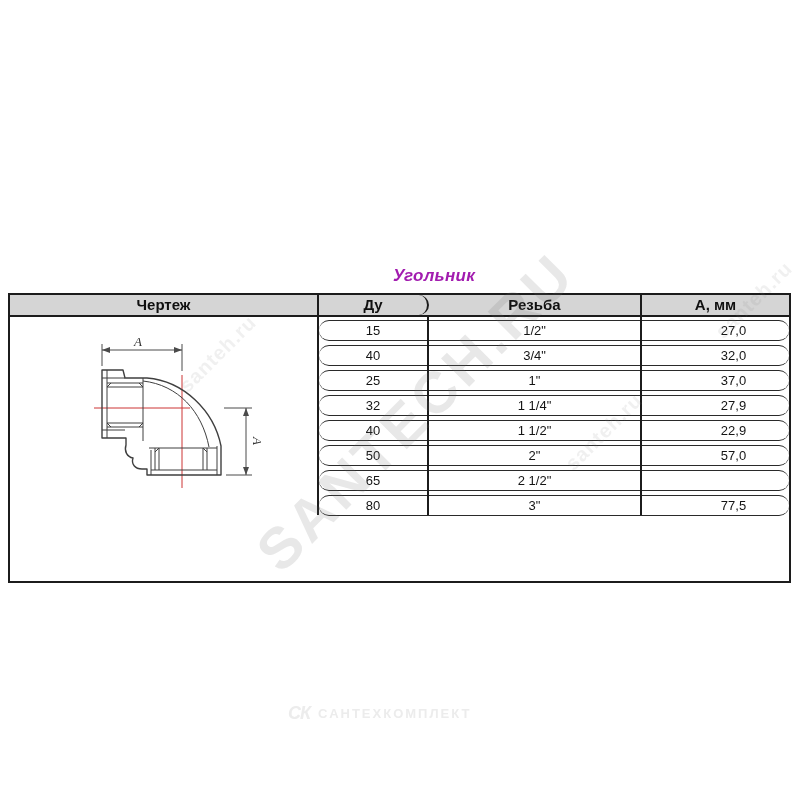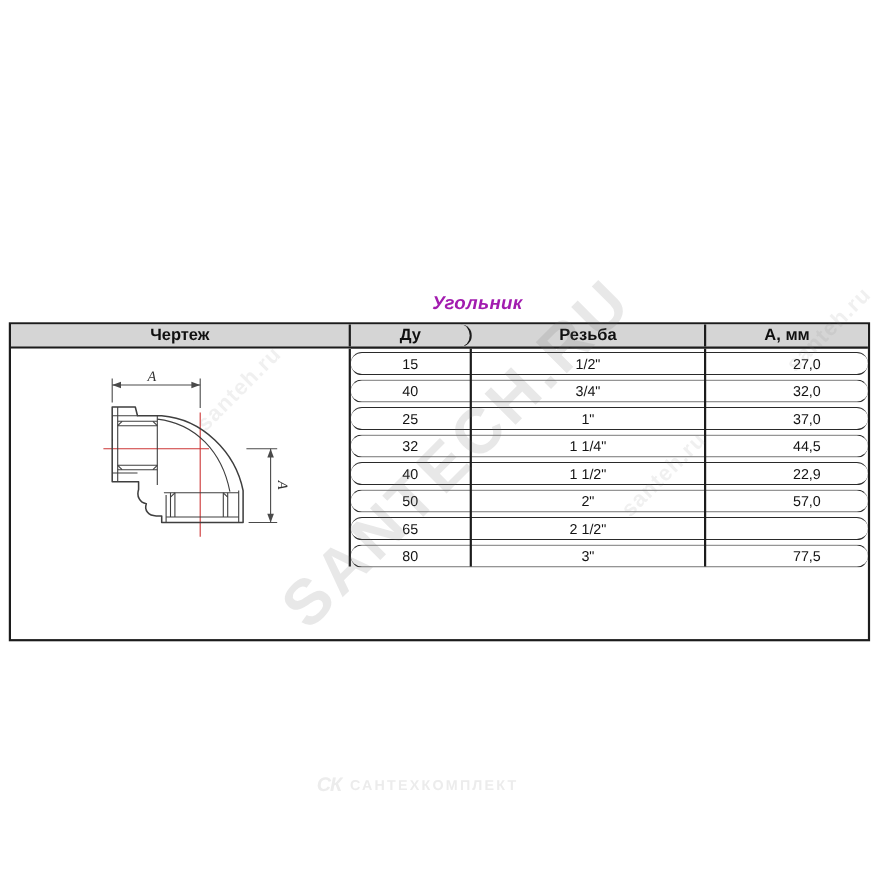--- a/index.html
+++ b/index.html
@@ -189,21 +189,21 @@
           <div class="t-cell c-a">32,0</div>
         </div>
           <div class="t-row">
           <div class="t-cell c-du">25</div>
           <div class="t-cell c-thread">1"</div>
           <div class="t-cell c-a">37,0</div>
         </div>
           <div class="t-row">
           <div class="t-cell c-du">32</div>
           <div class="t-cell c-thread">1 1/4"</div>
-          <div class="t-cell c-a">44,5</div>
+          <div class="t-cell c-a">27,9</div>
         </div>
           <div class="t-row">
           <div class="t-cell c-du">40</div>
           <div class="t-cell c-thread">1 1/2"</div>
           <div class="t-cell c-a">22,9</div>
         </div>
           <div class="t-row">
           <div class="t-cell c-du">50</div>
           <div class="t-cell c-thread">2"</div>
           <div class="t-cell c-a">57,0</div>

